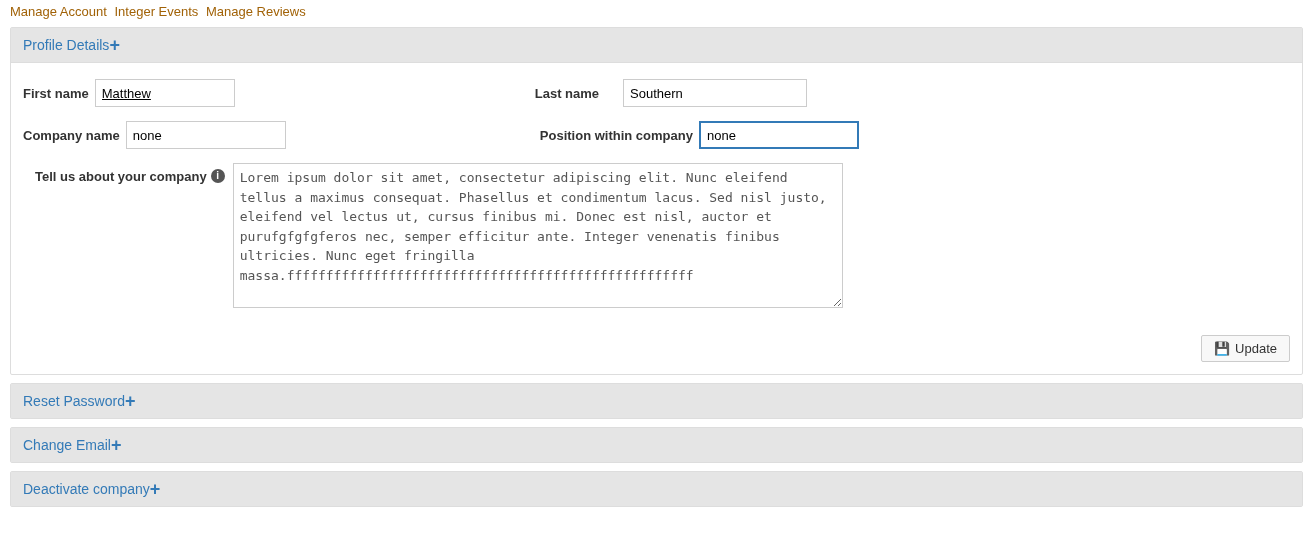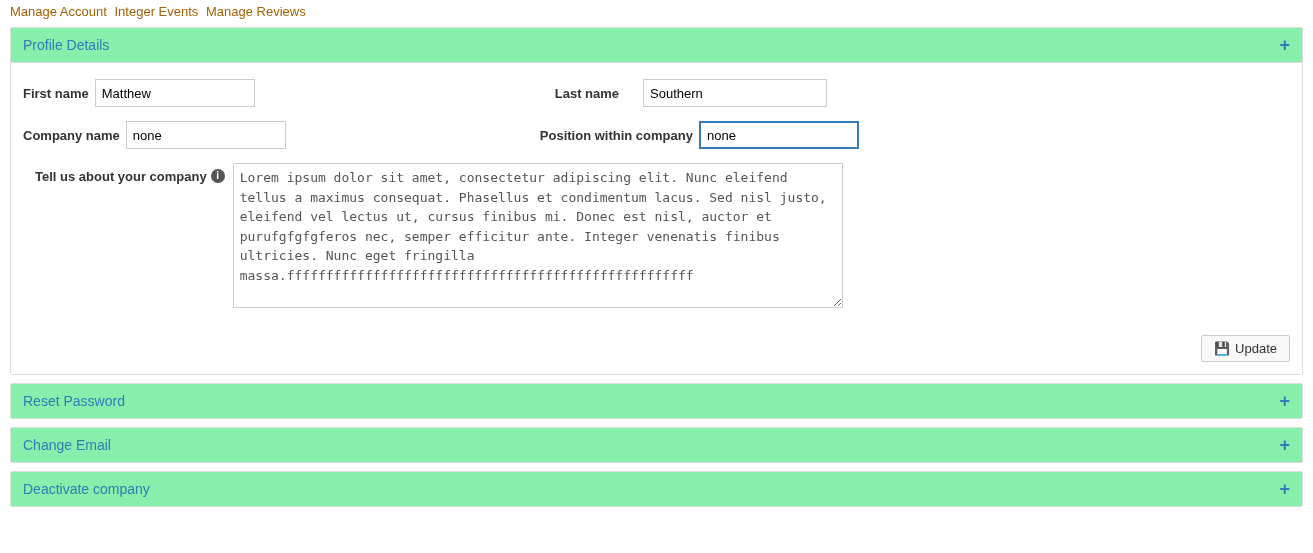--- a/index.html
+++ b/index.html
@@ -25,24 +25,23 @@
     }
     .page-container {
       padding: 4px 10px;
     }
     .section {
       border: 1px solid #ddd;
       margin-bottom: 8px;
       border-radius: 2px;
     }
     .section-header {
-      background: #86efac;
+      background: #e5e5e5;
       padding: 8px 12px;
       display: flex;
-      justify-content: space-between;
       align-items: center;
       border-bottom: 1px solid #ddd;
     }
     .section-header.no-border-bottom {
       border-bottom: none;
     }
     .section-title {
       color: #337ab7;
       font-size: 14px;
       font-weight: normal;
@@ -73,21 +72,21 @@
       white-space: nowrap;
       font-size: 13px;
       text-align: center;
     }
     .form-group input[type="text"] {
       border: 1px solid #ccc;
       padding: 4px 6px;
       font-size: 13px;
       height: 28px;
     }
-    .first-name-input { width: 160px; }
+    .first-name-input { width: 140px; text-decoration: underline; }
     .last-name-input { width: 184px; }
     .company-name-input { width: 160px; }
     .position-input { width: 160px; border-color: #337ab7 !important; }
     .info-icon {
       display: inline-block;
       width: 14px;
       height: 14px;
       background: #555;
       color: #fff;
       border-radius: 50%;
@@ -142,21 +141,20 @@
       padding-top: 6px;
       display: flex;
       align-items: flex-start;
       gap: 4px;
       min-width: 180px;
       justify-content: center;
       padding-right: 8px;
     }
     .collapsed-section .section-header {
       border-bottom: none;
-      gap: 32px;
     }
   </style>
 </head>
 <body>
 
 <div class="top-nav">
   <a href="#">Manage Account</a>
   <a href="#">Integer Events</a>
   <a href="#">Manage Reviews</a>
 </div>

